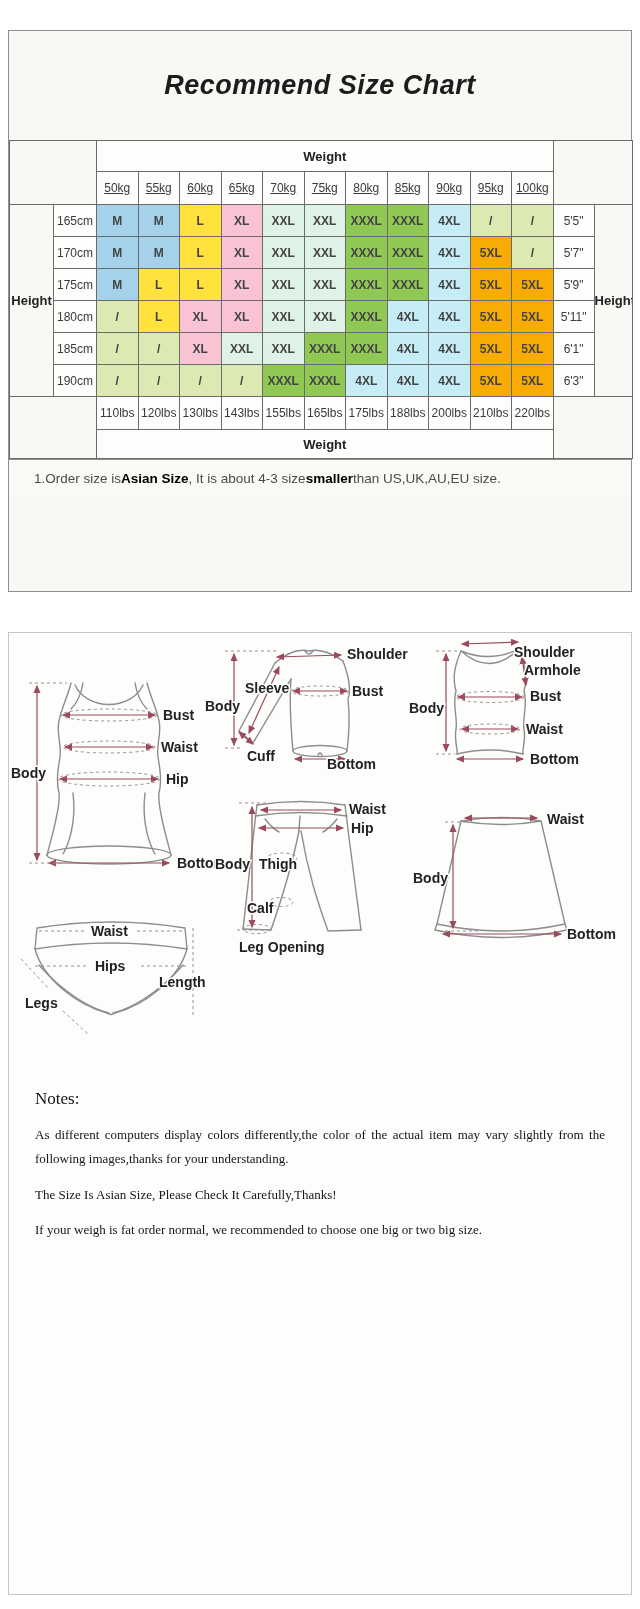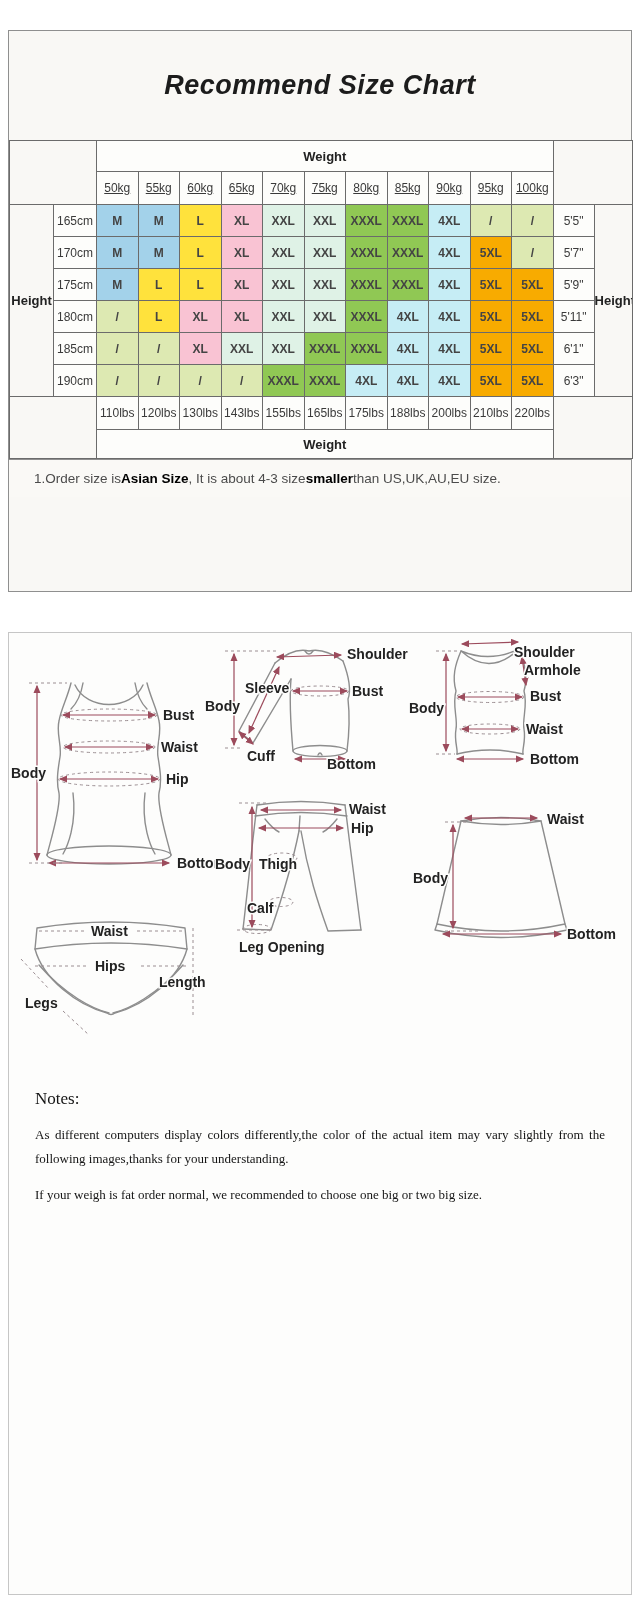--- a/index.html
+++ b/index.html
@@ -355,18 +355,19 @@
         <text class="lbl" x="86" y="338">Hips</text>
         <text class="lbl" x="16" y="375">Legs</text>
         <text class="lbl" x="150" y="354">Length</text>
       </g>
     </svg>
 
     <div class="notes-text">
       <h2>Notes:</h2>
       <div id="notes-paragraphs">
           <p>As different computers display colors differently,the color of the actual item may vary slightly from the following images,thanks for your understanding.</p>
+          <p>The Size Is Asian Size, Please Check It Carefully,Thanks!</p>
           <p>If your weigh is fat order normal, we recommended to choose one big or two big size.</p>
         </div>
     </div>
   </div>
 
 </div>
 
 </body></html>

